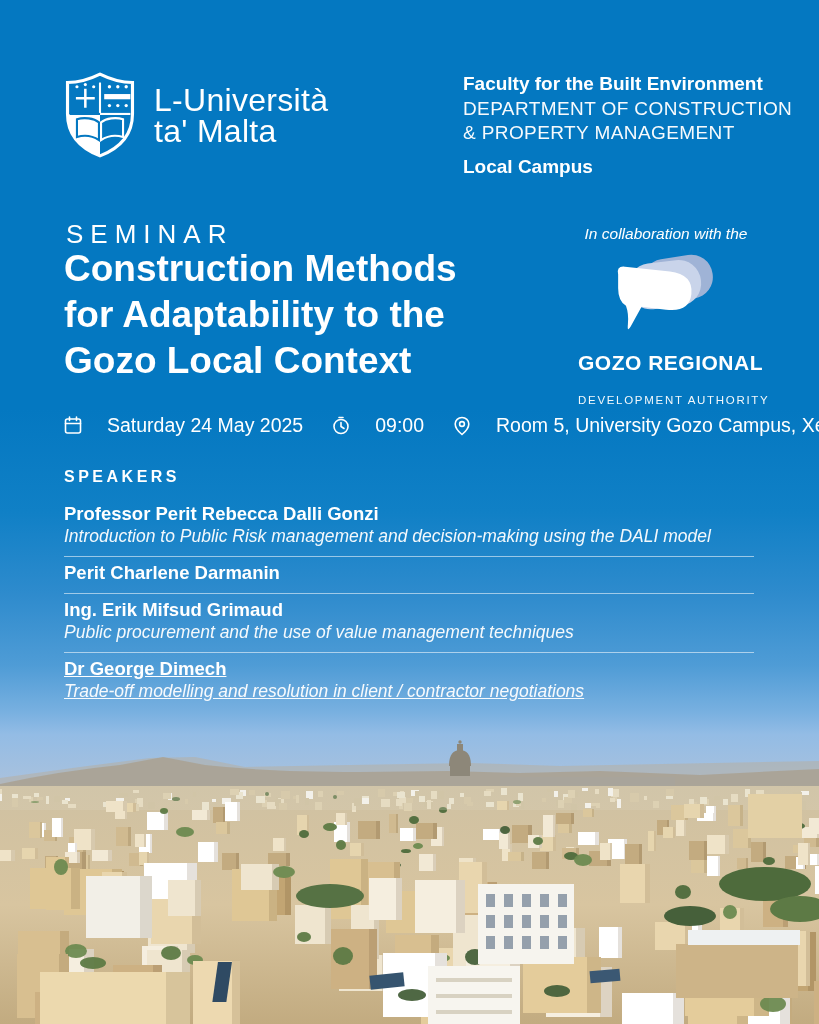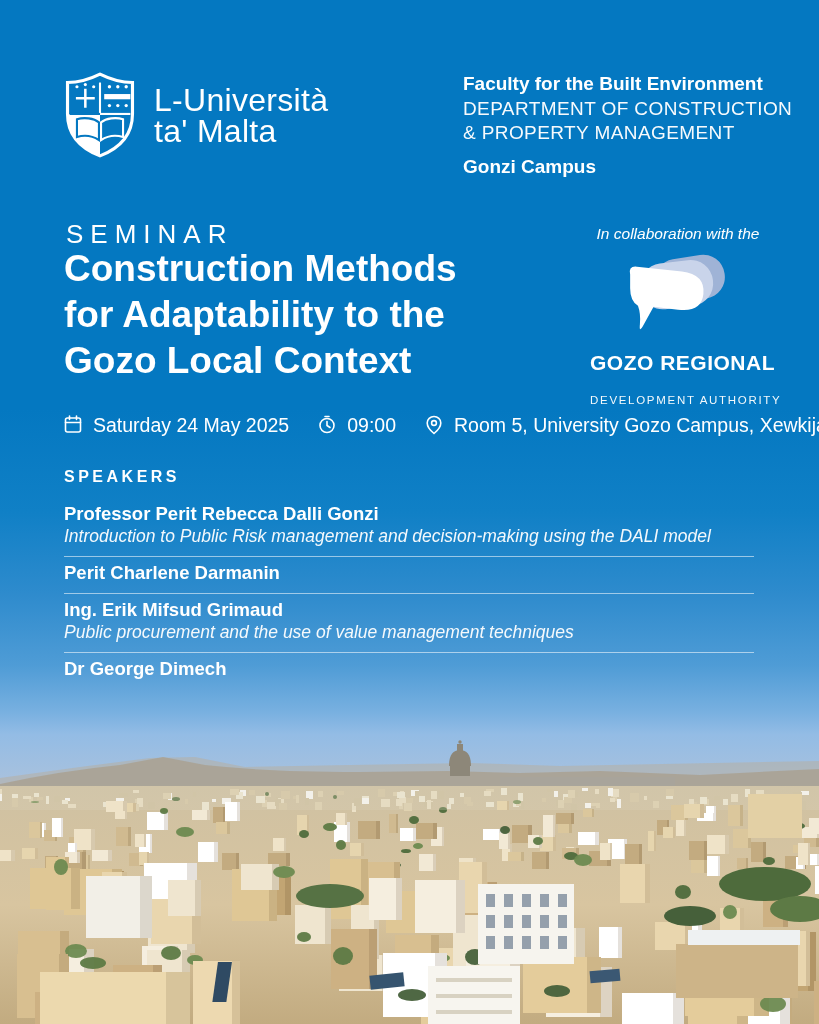--- a/index.html
+++ b/index.html
@@ -11,32 +11,32 @@
       #4f9cd6 65%, #78b0e0 69.5%, #93bce5 71.7%, #9cc0e4 100%);
   }
   .crest{position:absolute;left:63px;top:71px;width:74px;height:88px;}
   .wordmark{position:absolute;left:154px;top:85px;font-size:32px;line-height:31px;font-weight:500;letter-spacing:.3px;}
   .faculty{position:absolute;left:463px;top:72px;font-size:19px;line-height:24.5px;}
   .f-bold{font-weight:700;}
   .f-reg{letter-spacing:.4px;opacity:.97;}
   .campus{margin-top:9px;}
   .kicker{position:absolute;left:66px;top:213px;font-size:26px;letter-spacing:7px;font-weight:400;margin-top:6px;}
   .title{position:absolute;left:64px;top:246px;margin:0;font-size:37px;line-height:46px;font-weight:700;}
-  .collab{position:absolute;left:590px;top:225px;width:176px;text-align:center;}
+  .collab{position:absolute;left:578px;top:225px;width:176px;text-align:center;}
   .collab-intro{font-style:italic;font-size:15.5px;}
   .grda-mark{margin:10px auto 0;width:118px;height:84px;}
   .grda-name{font-weight:700;font-size:21px;letter-spacing:.5px;white-space:nowrap;margin-top:14px;}
   .grda-sub{font-size:11.5px;letter-spacing:1.7px;margin-top:19px;opacity:.95;white-space:nowrap;}
   .meta{position:absolute;left:63px;top:414px;display:flex;align-items:center;column-gap:28px;font-size:19.5px;font-weight:500;white-space:nowrap;}
-  .meta-item{display:flex;column-gap:10px;}
+  .meta-item{display:flex;align-items:center;column-gap:24px;}
   .meta-item svg{display:block;}
   .speakers{position:absolute;left:64px;top:468px;width:690px;}
   .sp-head{font-weight:700;font-size:16px;letter-spacing:3.5px;margin-bottom:12px;}
   .sp-entry{padding:5px 0 9px;border-bottom:1px solid rgba(255,255,255,.55);}
-  .sp-entry:last-child{border-bottom:none;}
+  .sp-entry:last-child{border-bottom:none;text-decoration:underline;}
   .sp-name{font-weight:700;font-size:18.5px;line-height:22px;}
   .sp-topic{font-style:italic;font-size:17.5px;line-height:21px;margin-top:1px;opacity:.95;}
   #city-svg{position:absolute;left:0;top:734px;width:819px;height:290px;display:block;}
 </style>
 </head>
 <body>
 
 <div class="poster">
 
   <div class="crest">
@@ -64,21 +64,21 @@
 
   <div class="wordmark">
     <div>L-Università</div>
     <div>ta' Malta</div>
   </div>
 
   <div class="faculty">
     <div class="f-bold">Faculty for the Built Environment</div>
     <div class="f-reg">DEPARTMENT OF CONSTRUCTION</div>
     <div class="f-reg">&amp; PROPERTY MANAGEMENT</div>
-    <div class="f-bold campus">Gonzi Campus</div>
+    <div class="f-bold campus">Local Campus</div>
   </div>
 
   <div class="kicker">SEMINAR</div>
   <h1 class="title">
     <div>Construction Methods</div>
     <div>for Adaptability to the</div>
     <div>Gozo Local Context</div>
   </h1>
 
   <div class="collab">
@@ -126,20 +126,21 @@
     </div>
     <div class="sp-entry">
       <div class="sp-name">Perit Charlene Darmanin</div>
     </div>
     <div class="sp-entry">
       <div class="sp-name">Ing. Erik Mifsud Grimaud</div>
       <div class="sp-topic">Public procurement and the use of value management techniques</div>
     </div>
     <div class="sp-entry">
       <div class="sp-name">Dr George Dimech</div>
+      <div class="sp-topic">Trade-off modelling and resolution in client / contractor negotiations</div>
     </div>
   </div>
 
   <svg id="city-svg" viewBox="0 0 819 290">
     <defs>
       <linearGradient id="skyg" x1="0" y1="0" x2="0" y2="1">
         <stop offset="0" stop-color="#93bce5"></stop>
           <stop offset=".55" stop-color="#a7c1de"></stop>
           <stop offset="1" stop-color="#bac8d8"></stop>
       </linearGradient>

